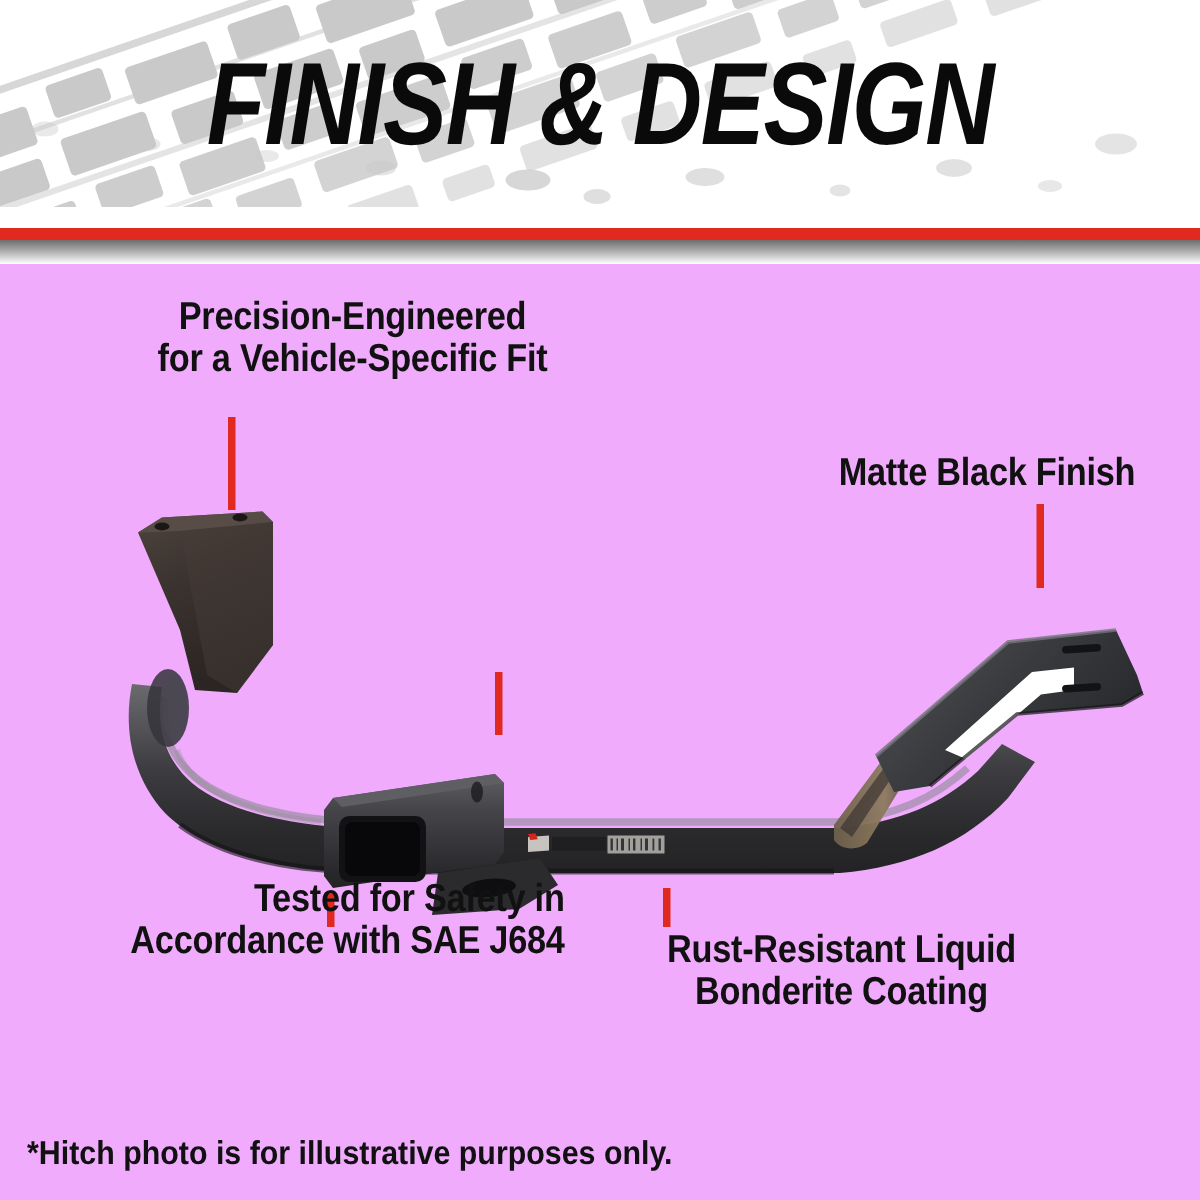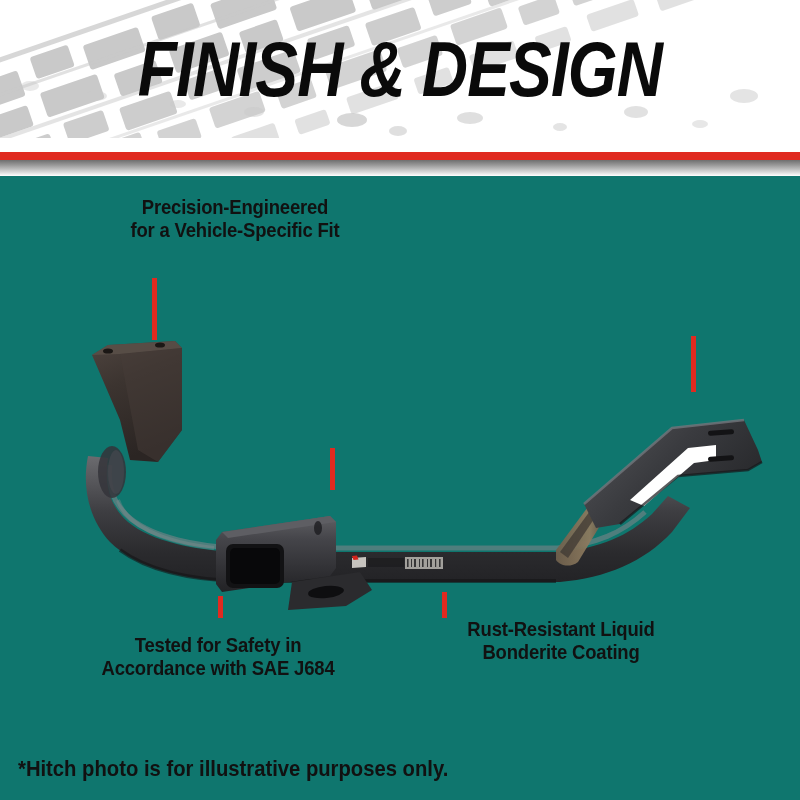--- a/index.html
+++ b/index.html
@@ -1,21 +1,21 @@
 <!DOCTYPE html>
 <html><head>
 <meta charset="utf-8">
 <style>
   html,body{margin:0;padding:0;}
   body{
     width:800px;height:800px;
     font-family:"Liberation Sans","DejaVu Sans",sans-serif;
     background:#ffffff;overflow:hidden;
   }
-  #page{position:relative;width:800px;height:800px;background:#0f766e;}
+  #page{position:relative;width:800px;height:800px;background:#f0abfc;}
 
   
   .header{position:absolute;left:0;top:0;width:800px;height:152px;
           background:#ffffff;overflow:hidden;}
   .tread{position:absolute;left:0;top:0;width:800px;height:152px;overflow:hidden;}
   .header-title{
     position:absolute;left:0;top:24px;width:800px;height:90px;
     text-align:center;
     font-family:"Liberation Sans Narrow","Liberation Sans",sans-serif;
     font-size:78px;line-height:90px;font-weight:bold;font-style:italic;
@@ -26,21 +26,21 @@
   .redbar{position:absolute;left:0;top:152px;width:800px;height:8px;background:#e02a20;}
   .graybar{position:absolute;left:0;top:160px;width:800px;height:16px;
            background:linear-gradient(to bottom,#6e6e6e 0%,#9d9d9d 35%,#d8d8d8 75%,#ffffff 100%);}
 
   
   .callout{position:absolute;text-align:center;color:#111;
            font-family:"Liberation Sans Narrow","Liberation Sans",sans-serif;
            font-weight:bold;line-height:1.08;letter-spacing:-0.2px;
            transform-origin:50% 50%;}
   .callout .ln{display:block;white-space:nowrap;transform:scaleX(0.88);}
-  .c-big{font-size:21px;}
+  .c-big{font-size:26px;}
   .pointer{position:absolute;width:5px;background:#e02a20;}
 
   
   .photo{position:absolute;left:0;top:300px;width:800px;height:320px;}
   .photo svg{display:block;}
 
   
   .footnote{position:absolute;left:18px;top:756px;
             font-family:"Liberation Sans Narrow","Liberation Sans",sans-serif;
             font-weight:bold;font-size:22px;color:#111;white-space:nowrap;
@@ -176,20 +176,23 @@
   <div class="graybar"></div>
 
   <div class="callout c-big" style="left:50px;top:196px;width:370px;">
     <span class="ln">Precision-Engineered</span>
     <span class="ln">for a Vehicle-Specific Fit</span>
   </div>
   <div class="pointer" style="left:152px;top:278px;height:62px;"></div>
 
   <div class="pointer" style="left:330px;top:448px;height:42px;"></div>
 
+  <div class="callout c-big" style="left:528px;top:300px;width:260px;">
+    <span class="ln">Matte Black Finish</span>
+  </div>
   <div class="pointer" style="left:691px;top:336px;height:56px;"></div>
 
   <div class="photo">
     <svg width="800" height="320" viewBox="0 0 800 320" xmlns="http://www.w3.org/2000/svg">
       <defs>
         <linearGradient id="tubeG" x1="0" y1="0" x2="0" y2="1">
           <stop offset="0%" stop-color="#6b6b6f"></stop>
           <stop offset="18%" stop-color="#59595d"></stop>
           <stop offset="45%" stop-color="#3d3d41"></stop>
           <stop offset="78%" stop-color="#2a2a2d"></stop>
@@ -307,21 +310,21 @@
           <rect x="708" y="156" width="26" height="5" rx="2.5" transform="rotate(-4 721 158)"></rect>
         </g>
 
         <path d="M584,204 L672,128 L744,120" fill="none" stroke="#73747a" stroke-width="2.5" opacity="0.8"></path>
         <path d="M762,162 L748,170 L678,176 L620,224" fill="none" stroke="#17171a" stroke-width="2.5" opacity="0.7"></path>
       </g>
     </svg>
   </div>
 
   <div class="pointer" style="left:218px;top:596px;height:22px;"></div>
-  <div class="callout c-big" style="left:38px;top:634px;width:360px;">
+  <div class="callout c-big" style="left:38px;top:584px;width:360px;text-align:right;">
     <span class="ln">Tested for Safety in</span>
     <span class="ln">Accordance with SAE J684</span>
   </div>
 
   <div class="pointer" style="left:442px;top:592px;height:26px;"></div>
   <div class="callout c-big" style="left:406px;top:618px;width:310px;">
     <span class="ln">Rust-Resistant Liquid</span>
     <span class="ln">Bonderite Coating</span>
   </div>
 

